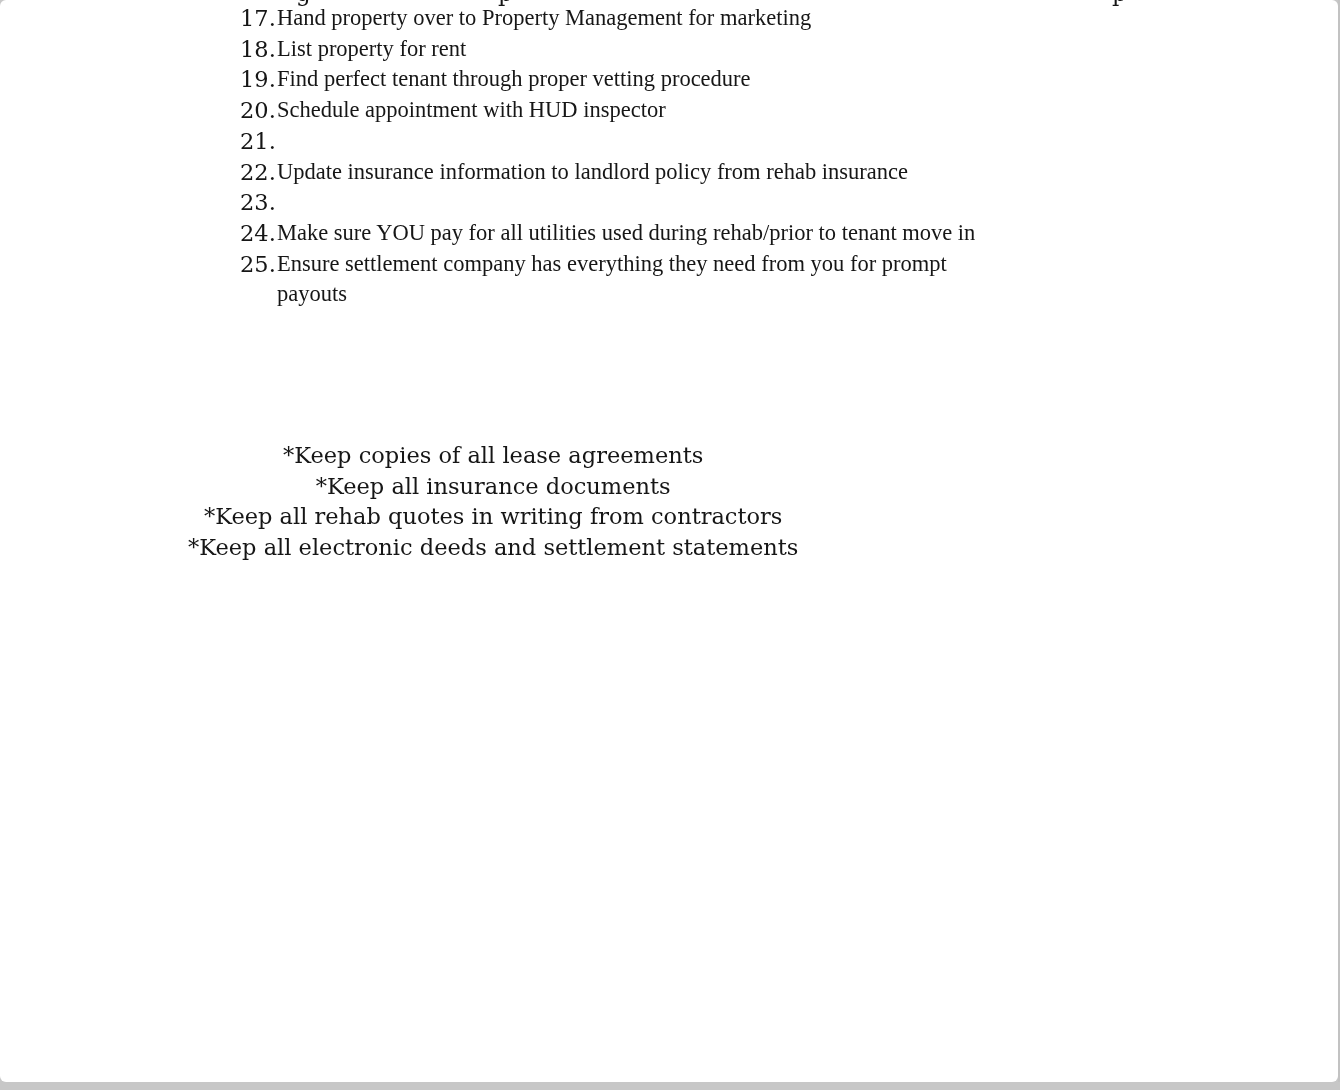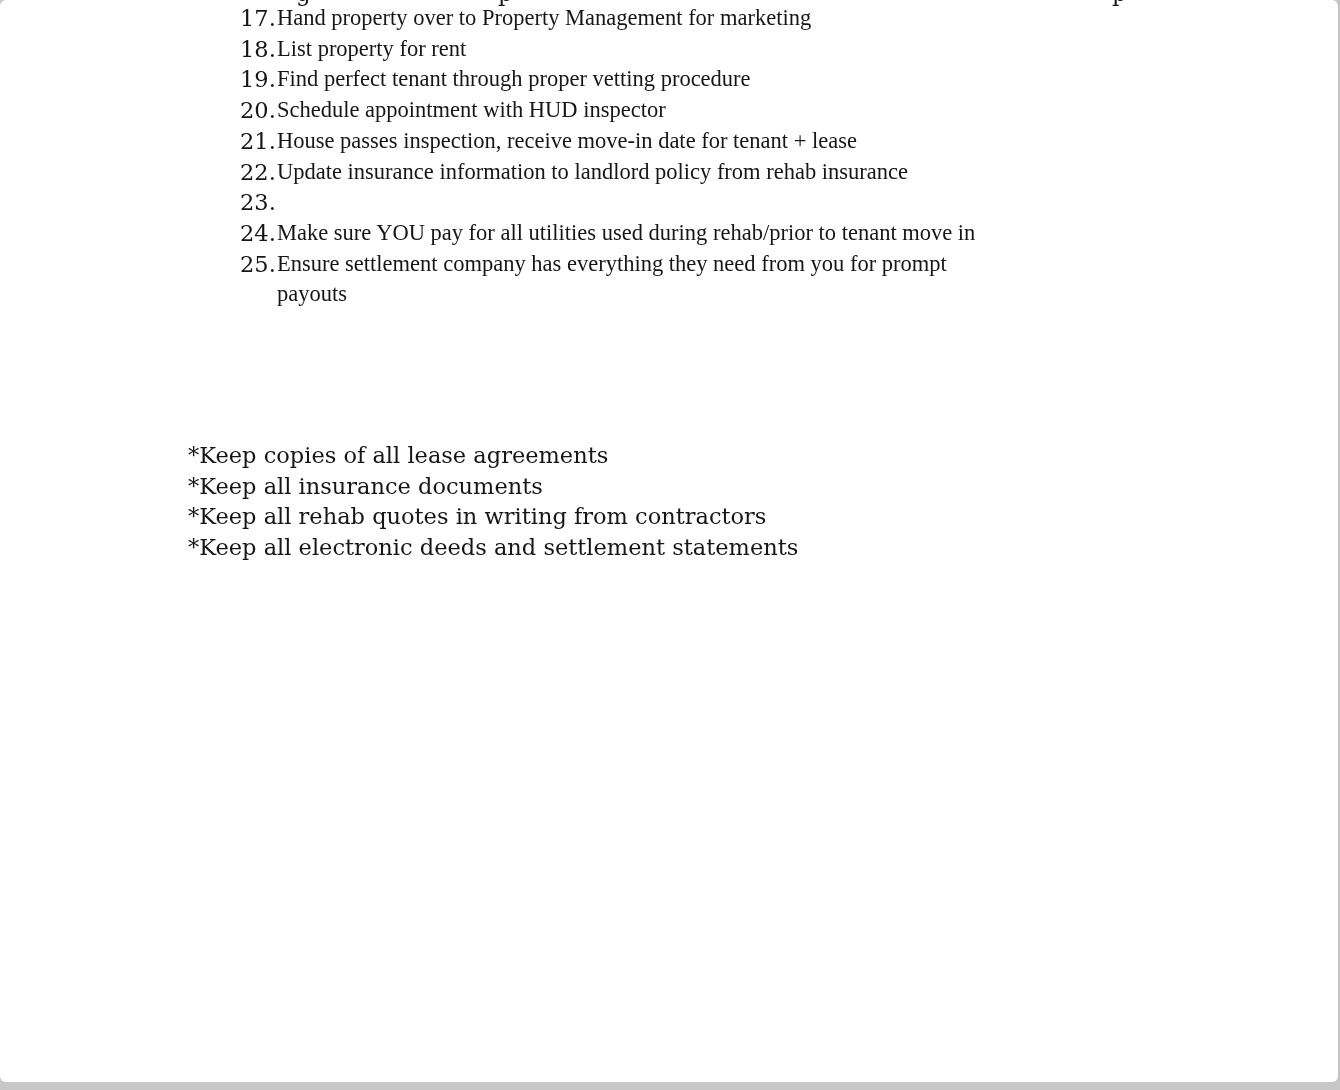--- a/index.html
+++ b/index.html
@@ -58,21 +58,21 @@
   .list-num {
     flex: 0 0 37px;
     width: 37px;
   }
   .list-txt { white-space: nowrap; font-family: Liberation Serif, serif; }
   .notes {
     position: absolute;
     left: 188px;
     top: 440px;
   }
-  .note-line { white-space: nowrap; }
+  .note-line { white-space: nowrap; text-align: center; }
   .blank-line { height: 30.7px; }
 </style>
 </head>
 <body>
 
 <div class="page">
 
   <div class="top-clip">
       <span class="frag" style="left: 296px;">g</span>
       <span class="frag" style="left: 498px;">p</span>
@@ -91,21 +91,20 @@
       <div class="list-row">
         <span class="list-num">19.</span>
         <span class="list-txt">Find perfect tenant through proper vetting procedure</span>
       </div>
       <div class="list-row">
         <span class="list-num">20.</span>
         <span class="list-txt">Schedule appointment with HUD inspector</span>
       </div>
       <div class="list-row">
         <span class="list-num">21.</span>
-        <span class="list-txt">House passes inspection, receive move-in date for tenant + lease</span>
       </div>
       <div class="list-row">
         <span class="list-num">22.</span>
         <span class="list-txt">Update insurance information to landlord policy from rehab insurance</span>
       </div>
       <div class="list-row">
         <span class="list-num">23.</span>
       </div>
       <div class="list-row">
         <span class="list-num">24.</span>

